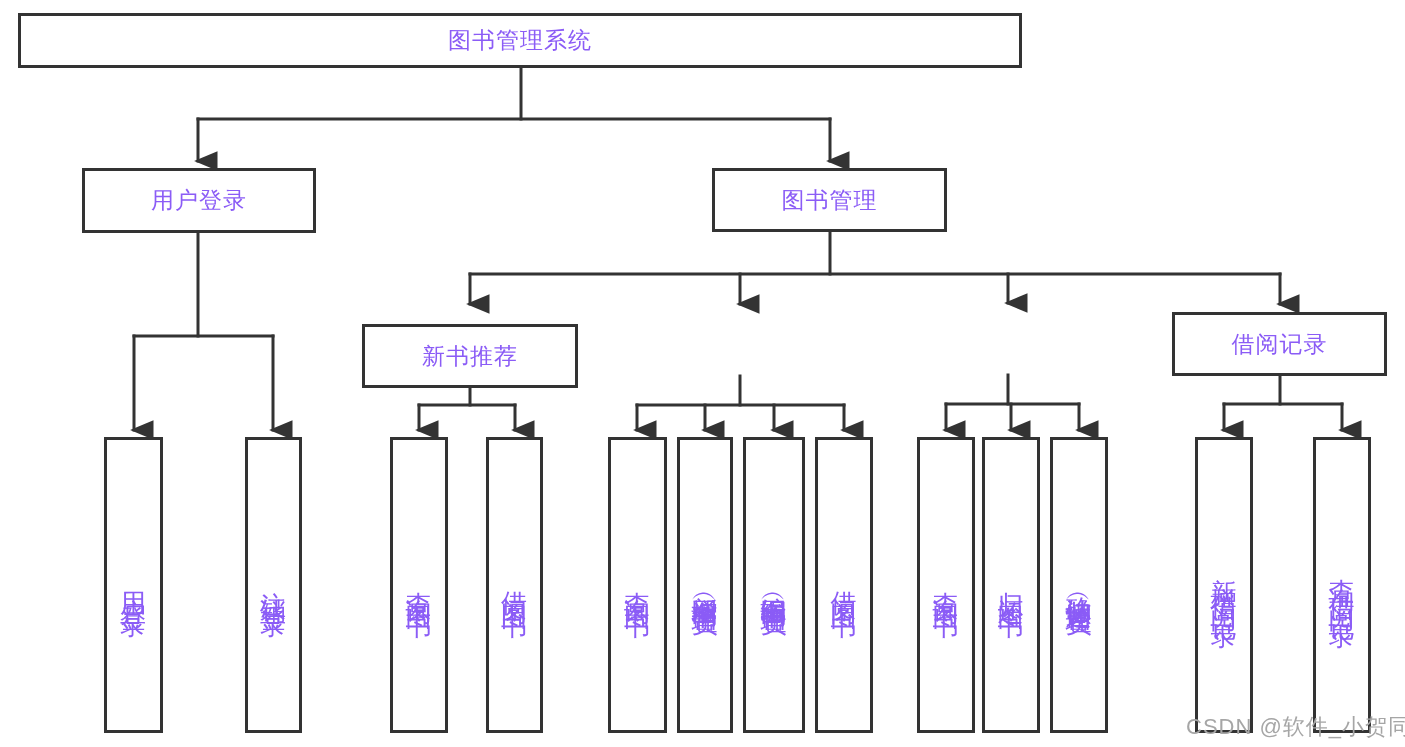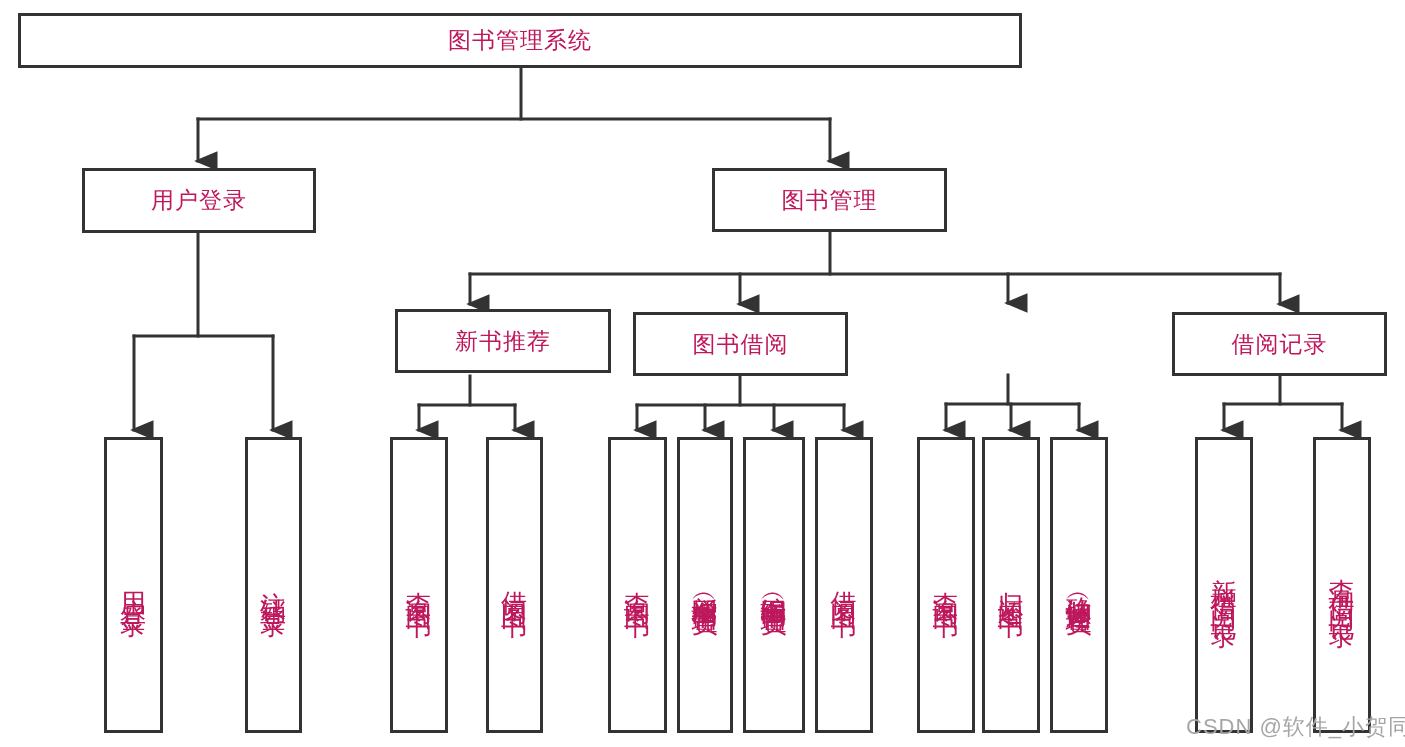--- a/index.html
+++ b/index.html
@@ -21,21 +21,21 @@
     left: 0;
     top: 0;
     width: 1405px;
     height: 747px;
   }
   .node {
     position: absolute;
     box-sizing: border-box;
     border: 3px solid #333333;
     background: #ffffff;
-    color: #be185d;
+    color: #8b5cf6;
     display: flex;
     align-items: center;
     justify-content: center;
     text-align: center;
   }
   .h-node {
     font-size: 23px;
     letter-spacing: 1px;
   }
   .v-node span {
@@ -118,25 +118,22 @@
     <span>图书管理系统</span>
   </div>
 
   <div class="node h-node" style="left:82px; top:168px; width:234px; height:65px;">
     <span>用户登录</span>
   </div>
   <div class="node h-node" style="left:712px; top:168px; width:235px; height:64px;">
     <span>图书管理</span>
   </div>
 
-  <div class="node h-node" style="left:362px; top:309px; width:216px; height:64px;margin-left:33px;">
+  <div class="node h-node" style="left:362px; top:324px; width:216px; height:64px;">
     <span>新书推荐</span>
-  </div>
-  <div class="node h-node" style="left:633px; top:312px; width:215px; height:64px;">
-    <span>图书借阅</span>
   </div>
   <div class="node h-node" style="left:1172px; top:312px; width:215px; height:64px;">
     <span>借阅记录</span>
   </div>
 
   <div class="node v-node v-short" style="left:104px; top:437px; width:59px; height:296px;">
     <span>用户登录</span>
   </div>
   <div class="node v-node v-short" style="left:245px; top:437px; width:57px; height:296px;">
     <span>注销登录</span>

